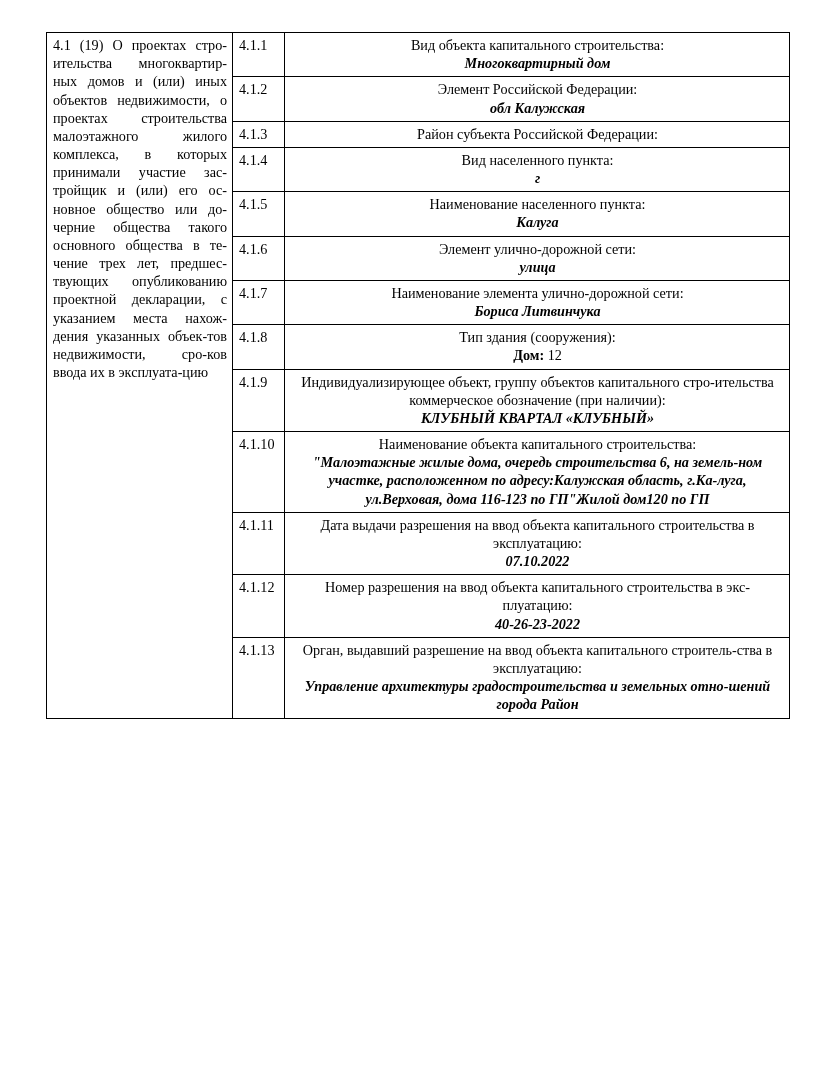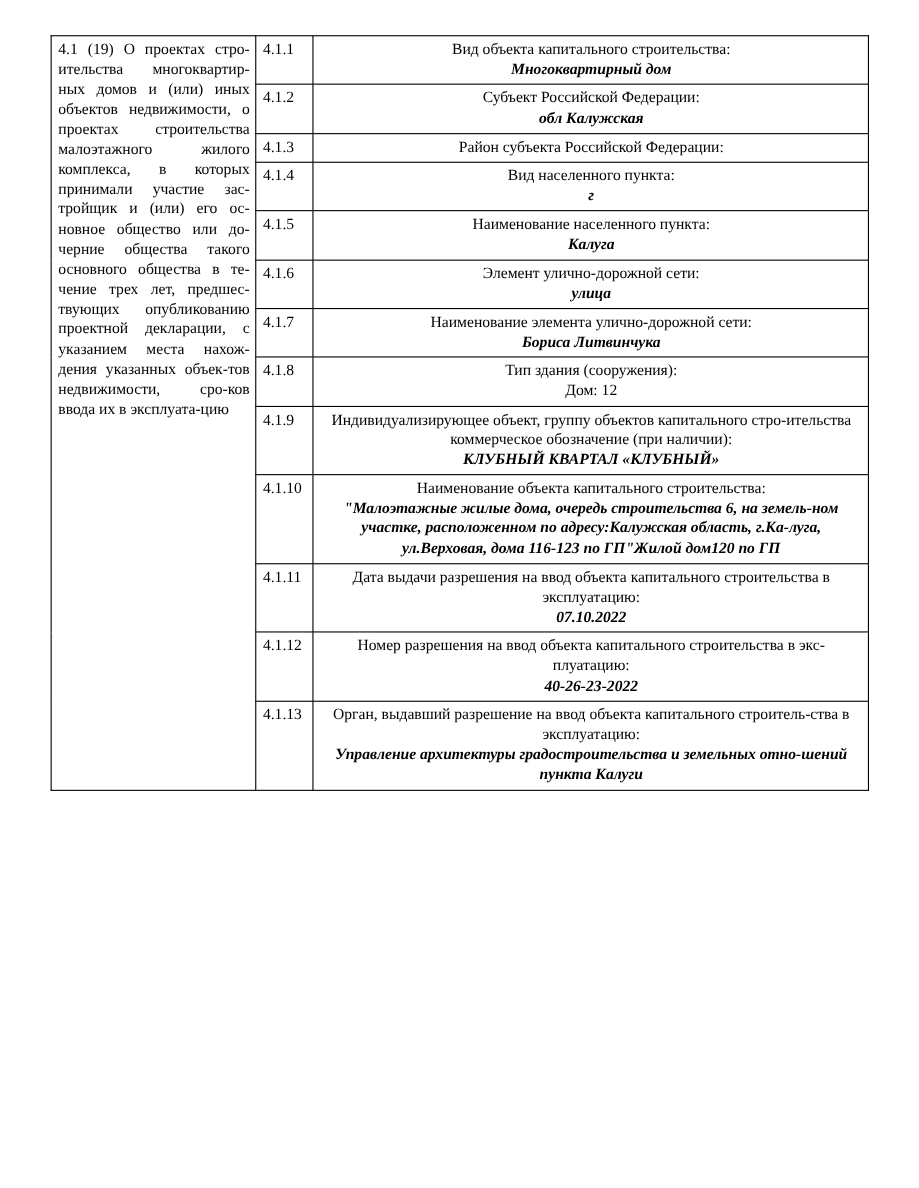--- a/index.html
+++ b/index.html
@@ -55,21 +55,21 @@
   }
   .val-label {
     display: block;
   }
   .val-value {
     display: block;
     font-weight: bold;
     font-style: italic;
   }
   .val-inline-label {
-    font-weight: normal;
+    font-weight: bold;
     margin-top: 44px;
   }
   .val-inline-value {
     font-weight: normal;
   }
   td.desc p {
     margin: 0;
   }
 </style>
 </head>
@@ -90,21 +90,21 @@
         <td class="num">4.1.1</td>
         <td class="val">
           <span class="val-label">Вид объекта капитального строительства:</span>
           <span class="val-value">Многоквартирный дом</span>
         </td>
       </tr>
 
       <tr>
         <td class="num">4.1.2</td>
         <td class="val">
-          <span class="val-label">Субъект Российской Федерации:</span>
+          <span class="val-label">Элемент Российской Федерации:</span>
           <span class="val-value">обл Калужская</span>
         </td>
       </tr>
 
       <tr>
         <td class="num">4.1.3</td>
         <td class="val">
           <span class="val-label">Район субъекта Российской Федерации:</span>
         </td>
       </tr>
@@ -178,18 +178,18 @@
         <td class="val">
           <span class="val-label">Номер разрешения на ввод объекта капитального строительства в экс-плуатацию:</span>
           <span class="val-value">40-26-23-2022</span>
         </td>
       </tr>
 
       <tr>
         <td class="num">4.1.13</td>
         <td class="val">
           <span class="val-label">Орган, выдавший разрешение на ввод объекта капитального строитель-ства в эксплуатацию:</span>
-          <span class="val-value">Управление архитектуры градостроительства и земельных отно-шений пункта Калуги</span>
+          <span class="val-value">Управление архитектуры градостроительства и земельных отно-шений города Район</span>
         </td>
       </tr>
     </tbody>
   </table>
 </div>
 
 </body></html>

